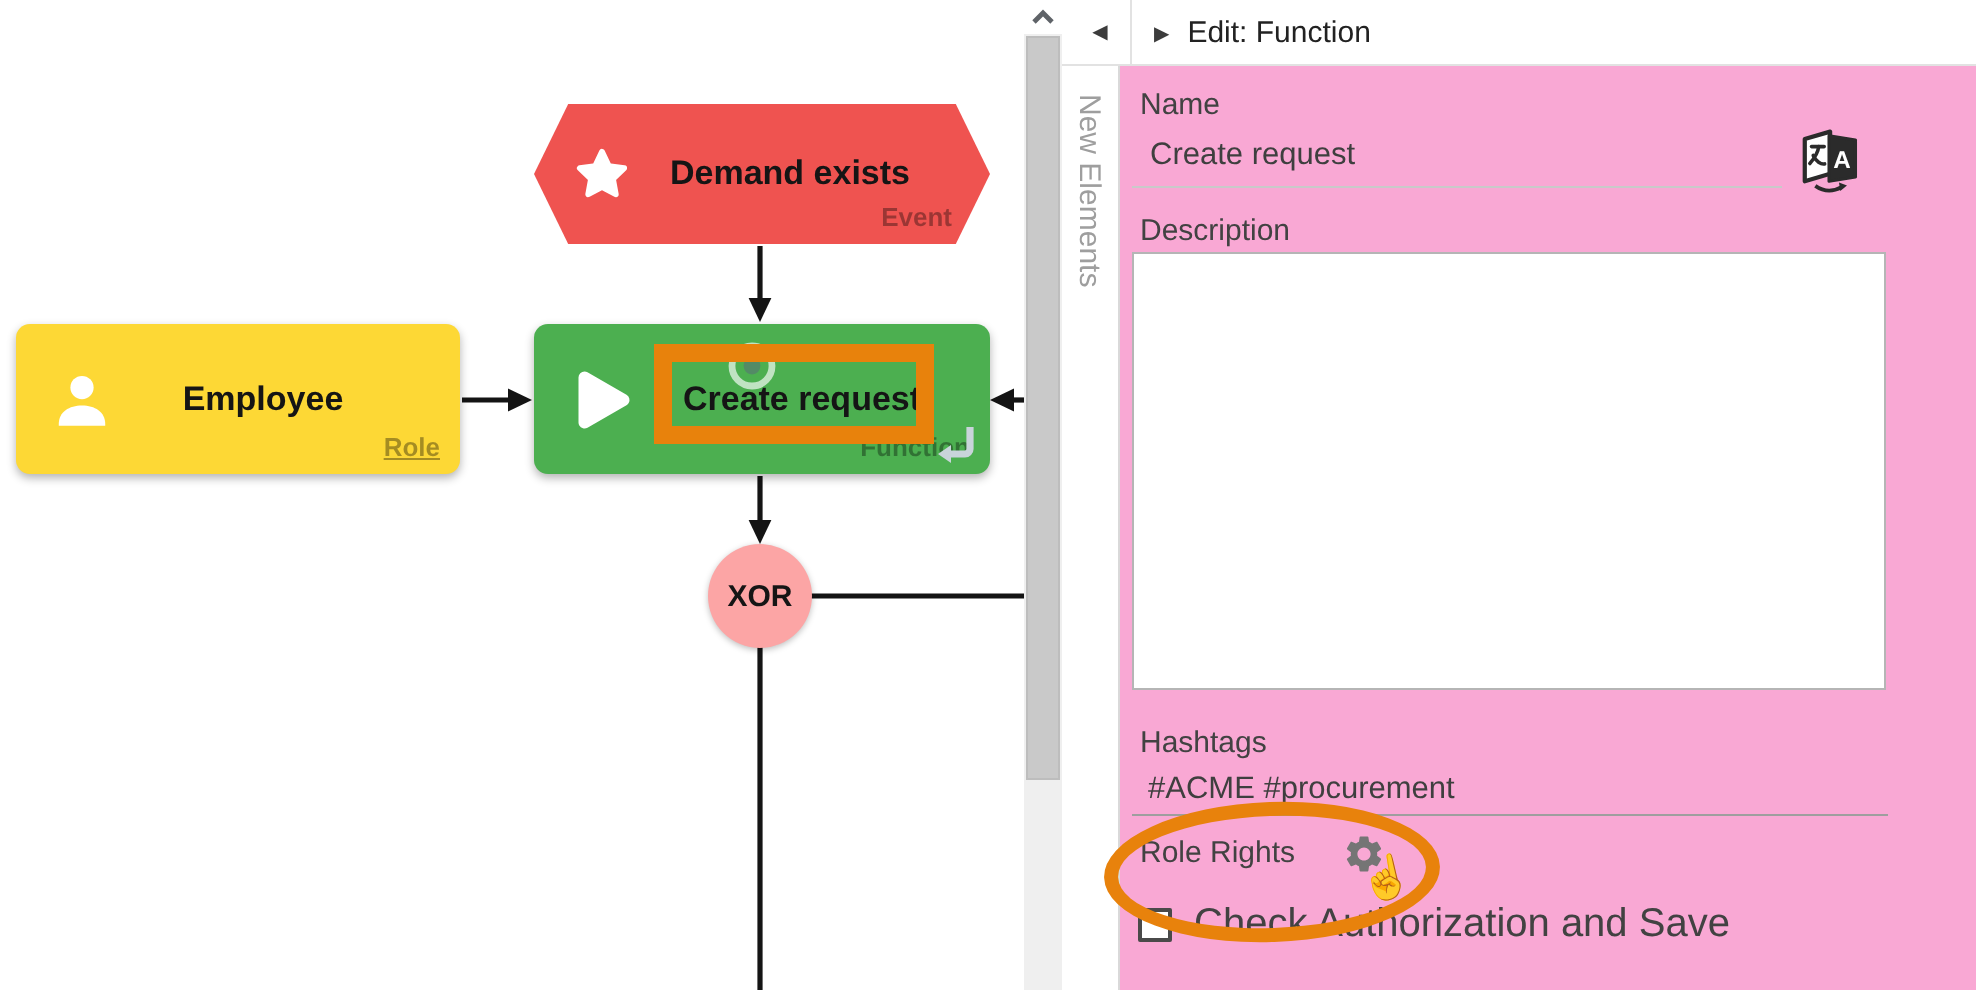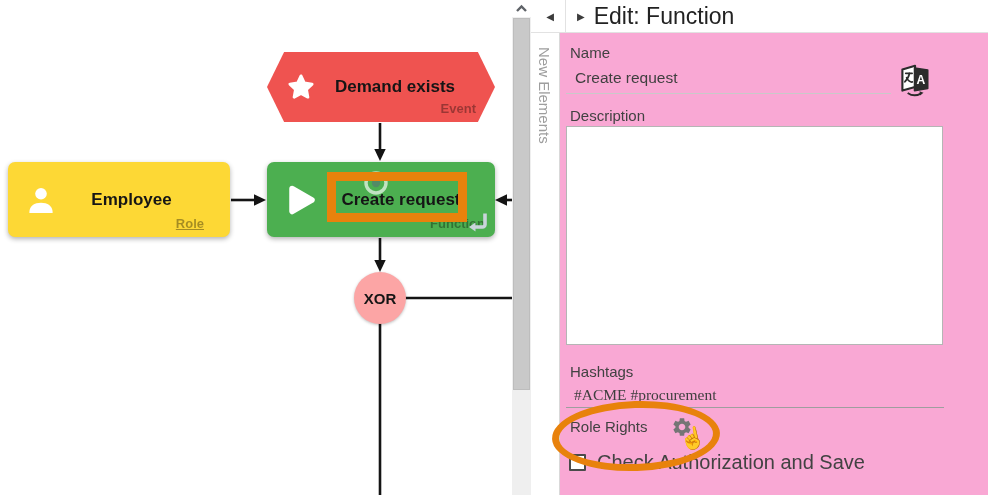--- a/index.html
+++ b/index.html
@@ -15,21 +15,21 @@
   .node-label { flex:1; text-align:center; font-size:17px; font-weight:bold; color:#151515; }
   .type-label { position:absolute; font-size:13px; color:rgba(0,0,0,0.35); font-weight:bold; }
 
   #event-node { left:267px; top:52px; width:228px; height:70px; background:#ef5350;
     clip-path:polygon(0 50%, 7.5% 0, 92.5% 0, 100% 50%, 92.5% 100%, 7.5% 100%);
     filter:drop-shadow(0 2px 3px rgba(0,0,0,.3)); padding:0 20px; }
   #event-node .type-label { right:19px; bottom:6px; }
 
   #role-node { left:8px; top:162px; width:222px; height:75px; background:#fdd835;
     border-radius:7px; box-shadow:0 2px 5px rgba(0,0,0,.3); padding:0 25px 0 16px; }
-  #role-node .type-label { right:26px; bottom:6px;text-decoration:underline; }
+  #role-node .type-label { right:10px; bottom:6px;text-decoration:underline; }
 
   #function-node { left:267px; top:162px; width:228px; height:75px; background:#4caf50;
     border-radius:7px; box-shadow:0 2px 5px rgba(0,0,0,.3); padding:0 10px 0 14px; }
   #function-node .type-label { right:10px; bottom:6px; }
 
   #xor-node { left:354px; top:272px; width:52px; height:52px; background:#fca5a5;
     border-radius:50%; justify-content:center; box-shadow:0 1px 3px rgba(0,0,0,.25); }
   #xor-node .node-label { font-size:15px; }
 
   .ghost-zoom { position:absolute; left:95px; top:7px; }
@@ -55,38 +55,38 @@
   
   #panel-header { position:absolute; left:531px; top:0; width:457px; height:33px; background:#fff;
     border-bottom:1px solid #e2e2e2; }
   #collapse-btn { position:absolute; left:9px; top:6px; width:20px; height:20px;
     display:flex; align-items:center; justify-content:center;
     font-size:10px; color:#3c3c3c; cursor:pointer; }
   #header-divider { position:absolute; left:34px; top:0; width:1px; height:33px; background:#e2e2e2; }
   #title-row { position:absolute; left:46px; top:0; height:33px; display:flex;
     align-items:center; gap:9px; }
   #title-expand { font-size:10px; color:#3c3c3c; }
-  #panel-title { font-size:23px; font-weight:500; color:#222; }
+  #panel-title { font-size:15px; font-weight:500; color:#222; }
 
   
   #panel { position:absolute; left:560px; top:33px; width:428px; height:462px; background:#f9a8d4; }
   .field-label { position:absolute; left:10px; font-size:15px; color:#424242; }
   #name-label { top:11px; }
   #name-input { position:absolute; left:6px; top:33px; width:325px; height:28px; border:none;
     border-bottom:1px solid #c9c9c9; outline:none; background:transparent; padding:0 0 4px 9px;
     font-family:"Liberation Sans",sans-serif; font-size:15.5px; color:#3f3f3f; }
   #translate-icon { position:absolute; left:335px; top:27px; cursor:pointer; }
   #description-label { top:74px; }
   #description-textarea { position:absolute; left:6px; top:93px; width:377px; height:219px;
     border:1px solid #b5b5b5; resize:none; outline:none; background:#fff;
     font-family:"Liberation Sans",sans-serif; font-size:15px; color:#3f3f3f; padding:6px 8px; }
   #hashtags-label { top:330px; }
   #hashtags-input { position:absolute; left:6px; top:351px; width:378px; height:24px; border:none;
     border-bottom:1px solid #9e9e9e; outline:none; background:transparent; padding:0 0 2px 8px;
-    font-family:Liberation Serif, serif; font-size:15.5px; color:#3f3f3f; }
+    font-family:Liberation Sans, sans-serif; font-size:15.5px; color:#3f3f3f; }
   #role-rights-label { top:385px; }
   #gear-btn { position:absolute; left:111px; top:383px; width:22px; height:22px; cursor:pointer; }
   #hand-cursor { position:absolute; left:120px; top:394px; font-size:21px; color:#1a1a1a;
     transform:rotate(-12deg); pointer-events:none; }
   #check-row { position:absolute; left:9px; top:418px; display:flex; align-items:center; gap:11px; }
   #check-auth-checkbox { appearance:none; -webkit-appearance:none; width:17px; height:17px;
     border:2px solid #4a4a4a; border-radius:1px; background:#fff; cursor:pointer; }
   #check-auth-label { font-size:20px; color:#424242; }
 
   #highlight-ellipse { position:absolute; left:-8px; top:368px; width:168px; height:70px;

